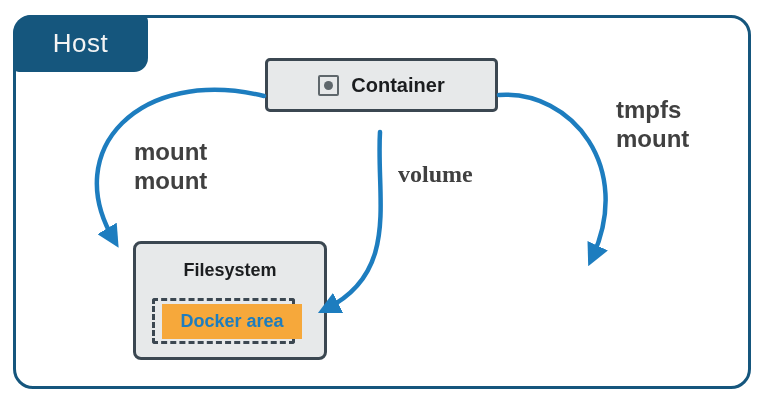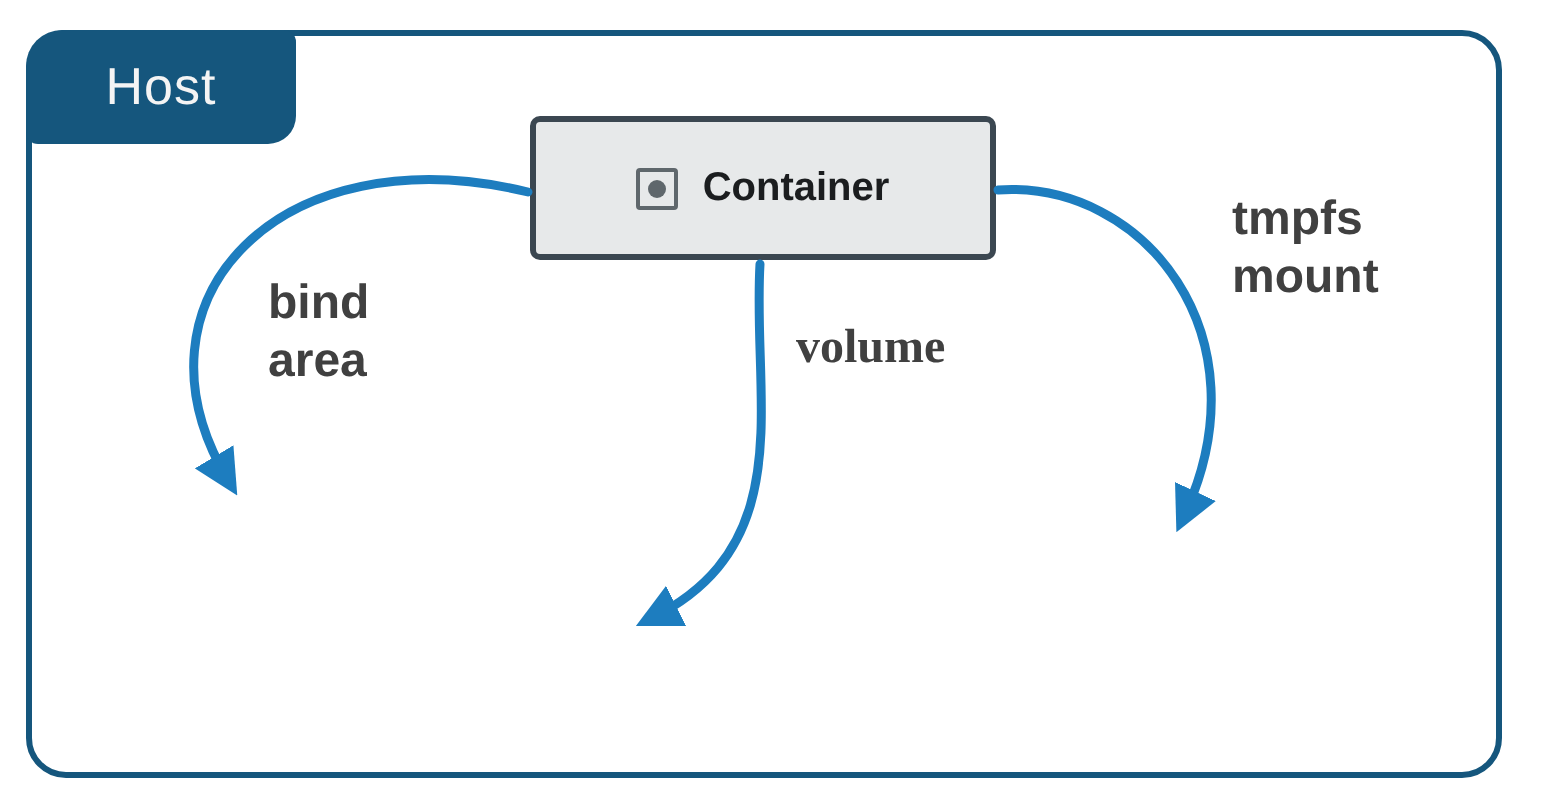--- a/index.html
+++ b/index.html
@@ -39,21 +39,21 @@
   .node {
     position: absolute;
     background: #e7e9ea;
     border: 3px solid #3b4751;
     border-radius: 6px;
     box-sizing: border-box;
     color: #1b1d1f;
     font-weight: 700;
   }
   .node-container {
-    left: 265px; top: 58px; width: 233px; height: 72px;
+    left: 265px; top: 58px; width: 233px; height: 54px;
     display: flex; align-items: center; justify-content: center;
     gap: 12px; font-size: 20px; border-radius: 5px;
   }
   .container-icon {
     width: 17px; height: 17px;
     border: 2px solid #5f676c;
     border-radius: 2px;
     display: flex; align-items: center; justify-content: center;
     background: #e7e9ea;
   }
@@ -131,23 +131,30 @@
     <span>Host</span>
   </div>
 
   <div class="node node-container">
     <span class="container-icon">
       <span class="dot"></span>
     </span>
     <span>Container</span>
   </div>
 
+  <div class="node node-filesystem">
+    <div class="filesystem-label">Filesystem</div>
+    <div class="dashed-area"></div>
+    <div class="docker-area">
+      <span>Docker area</span>
+    </div>
+  </div>
 
 
-  <div class="edge-label label-bind">bind area</div>
+  <div class="edge-label label-bind">mount mount</div>
   <div class="edge-label label-volume">volume</div>
   <div class="edge-label label-tmpfs">tmpfs mount</div>
 
   <svg class="arrow-layer" viewBox="0 0 772 402" xmlns="http://www.w3.org/2000/svg">
     <defs>
       <marker id="arrowhead" viewBox="0 0 10 10" refX="6" refY="5" markerWidth="5" markerHeight="5" orient="auto-start-reverse">
         <path d="M 0 0 L 10 5 L 0 10 z" fill="#1d7dbf"></path>
       </marker>
     </defs>
     <path class="edge" d="M 264 96 C 140 66, 60 150, 114 240" marker-end="url(#arrowhead)"></path>

